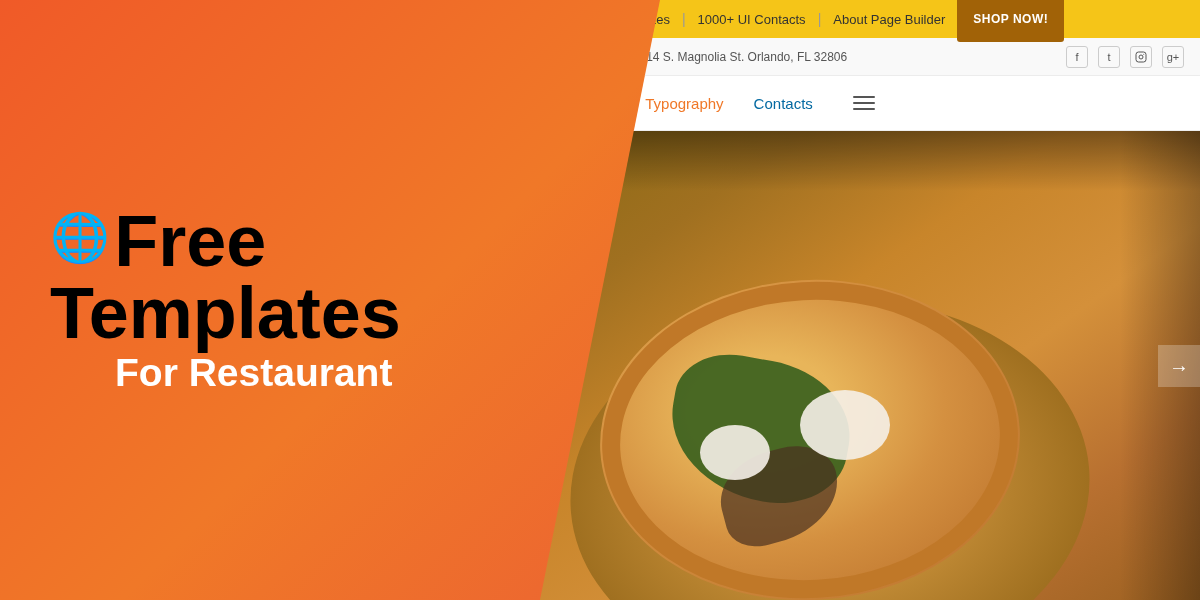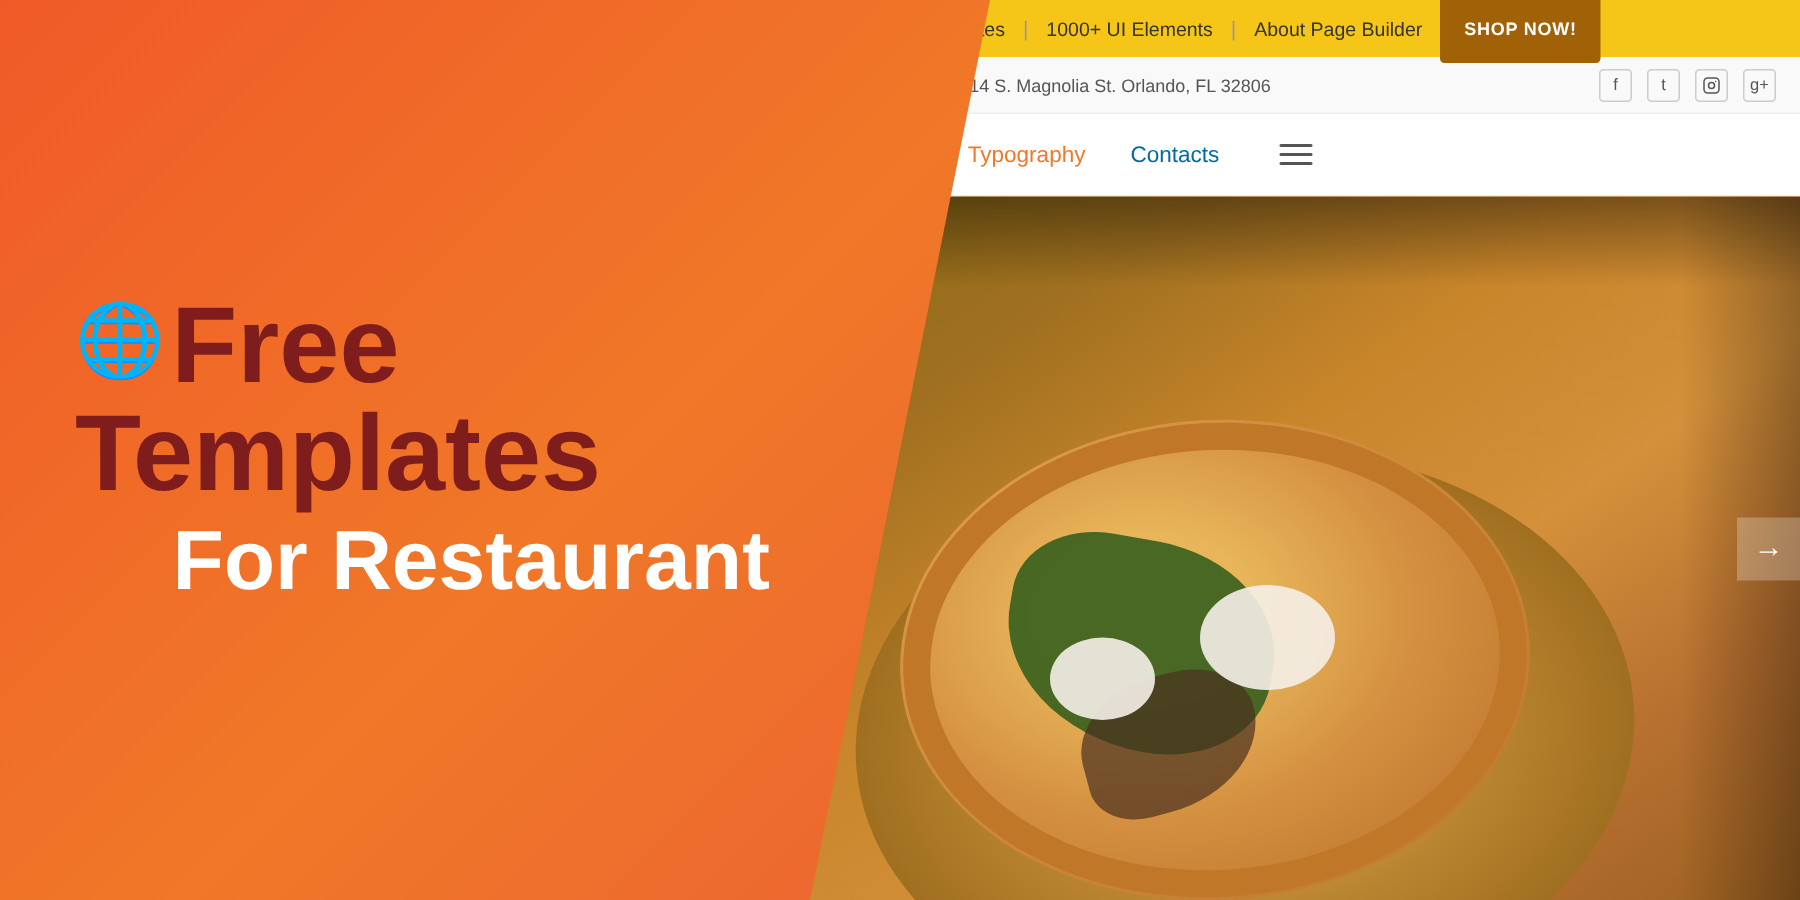--- a/index.html
+++ b/index.html
@@ -304,29 +304,29 @@
     .globe-icon {
       display: inline-block;
       font-size: 48px;
       margin-bottom: 8px;
       vertical-align: middle;
     }
 
     .main-title {
       font-size: 72px;
       font-weight: 900;
-      color: #7f1d1d;
+      color: #000000;
       line-height: 1.0;
       display: inline;
       vertical-align: middle;
     }
 
     .sub-title {
       display: block;
-      font-size: 56px;
+      font-size: 39px;
       font-weight: 700;
       color: white;
       margin-top: 2px;
       text-indent: 65px;
     }
 
     
     .location-pin {
       color: #e8503a;
       font-size: 14px;
@@ -345,21 +345,21 @@
       <span class="main-title">Free Templates</span>
     </div>
     <span class="sub-title">For Restaurant</span>
   </div>
 
   <div class="right-panel">
 
     <div class="top-bar">
       <span>29 Niche Templates</span>
       <span class="top-bar-separator">|</span>
-      <span>1000+ UI Elements</span>
+      <span>1000+ UI Contacts</span>
       <span class="top-bar-separator">|</span>
       <span>About Page Builder</span>
       <button class="shop-now-btn">SHOP NOW!</button>
     </div>
 
     <div class="contact-bar">
       <span class="contact-phone">99-3939</span>
       <span class="contact-address">
         <span class="location-pin">📍</span>
         <span>514 S. Magnolia St. Orlando, FL 32806</span>

